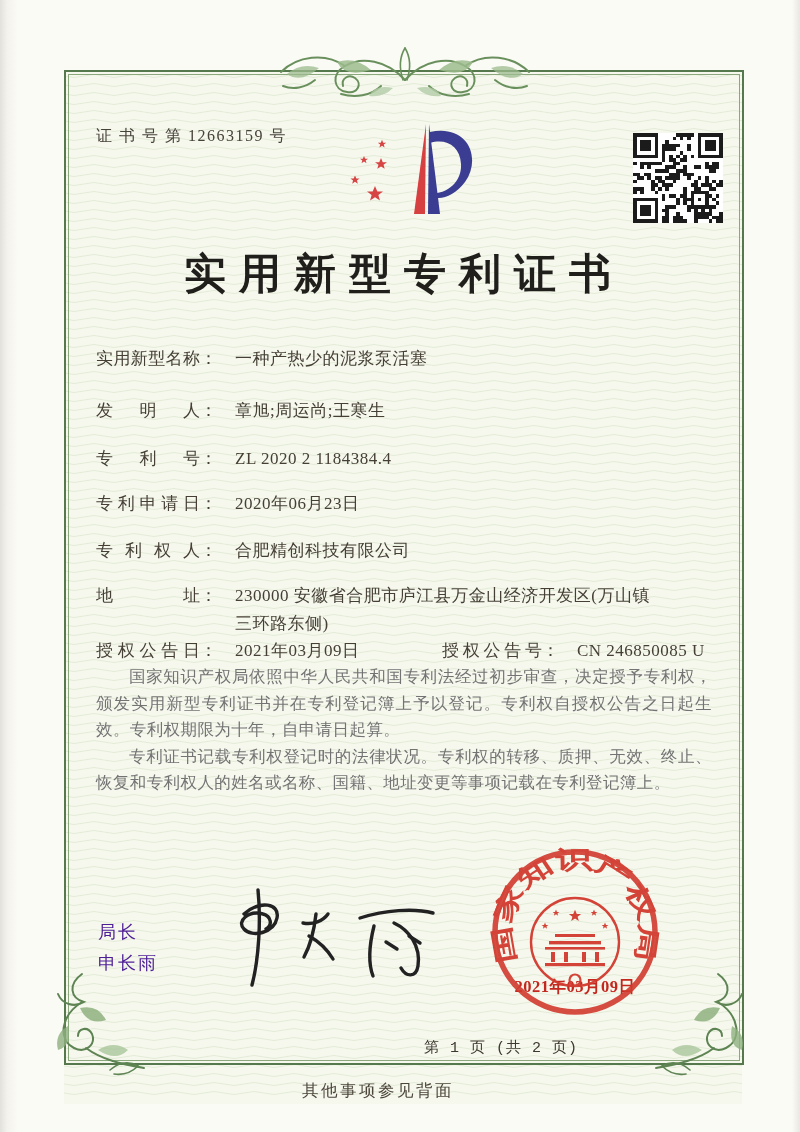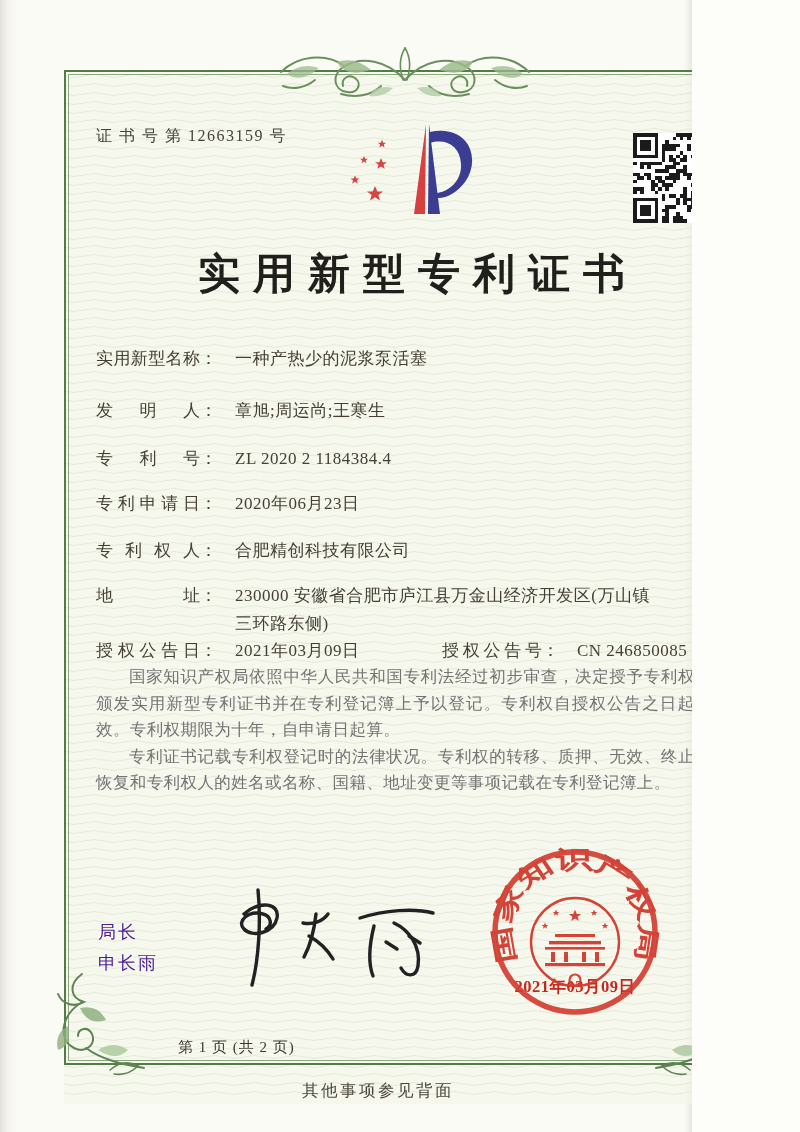--- a/index.html
+++ b/index.html
@@ -1,17 +1,17 @@
 <!DOCTYPE html>
 <html><head>
 <meta charset="utf-8">
 <style>
   html,body{margin:0;padding:0;}
   body{width:800px;height:1132px;background:#fdfdf9;font-family:"Liberation Serif","DejaVu Serif",serif;}
-  #page{position:relative;width:692px;height:1132px;overflow:hidden;background:#fbfbf6;}
+  #page{position:relative;width:800px;height:1132px;overflow:hidden;background:#fbfbf6;}
 
   
   .edge-left{position:absolute;left:0;top:0;width:18px;height:1132px;
     background:linear-gradient(to right,#e2e1dc,#f3f2ec 40%,rgba(255,255,255,0));z-index:1;}
   .edge-right{position:absolute;right:0;top:0;width:8px;height:1132px;
     background:linear-gradient(to left,#e8e7e2,rgba(255,255,255,0));z-index:1;}
 
   
   #waves{position:absolute;left:64px;top:70px;z-index:2;}
 
@@ -23,21 +23,21 @@
   .orn{position:absolute;z-index:4;}
 
   .content{position:absolute;inset:0;z-index:5;}
 
   .cert-no{position:absolute;left:96px;top:126px;font-size:16px;color:#47423a;letter-spacing:1.5px;}
 
   .logo{position:absolute;left:332px;top:110px;}
   .qr{position:absolute;left:633px;top:133px;}
 
   .title{position:absolute;left:64px;top:246px;width:680px;text-align:center;
-    font-size:42px;font-weight:600;color:#211f1b;letter-spacing:13px;margin-left:14px;}
+    font-size:42px;font-weight:600;color:#211f1b;letter-spacing:13px;}
 
   .fields{position:absolute;left:0;top:0;width:800px;}
   .row{position:absolute;left:96px;width:620px;font-size:17px;color:#453f35;line-height:28px;}
   .f-label{display:inline-flex;justify-content:space-between;width:104px;vertical-align:top;}
   .f-label i{font-style:normal;}
   .f-colon{vertical-align:top;}
   .f-value{display:inline-block;vertical-align:top;margin-left:18px;max-width:480px;letter-spacing:.5px;}
   .w-addr{max-width:432px;}
   .pair2{position:absolute;left:346px;top:0;white-space:nowrap;}
   .pair2 .f-label{width:100px;}
@@ -46,22 +46,22 @@
   .paras p{margin:0;font-size:16.5px;line-height:26.5px;color:#737373;text-indent:2em;
     text-align:justify;letter-spacing:.4px;}
 
   .signer{position:absolute;left:98px;top:917px;font-size:18px;color:#4c1d95;line-height:31px;letter-spacing:2px;}
   .signature{position:absolute;left:200px;top:880px;z-index:6;}
 
   .seal{position:absolute;left:489px;top:846px;z-index:7;opacity:.95;}
   .seal-date{position:absolute;left:474px;top:976px;width:202px;text-align:center;z-index:6;
     font-size:16.5px;font-weight:bold;color:#c4271d;letter-spacing:.5px;}
 
-  .page-foot{position:absolute;left:178px;top:1038px;width:400px;text-align:left;
-    font-size:15px;color:#3e392f;letter-spacing:1px;}
+  .page-foot{position:absolute;left:178px;top:1038px;width:400px;text-align:right;
+    font-size:15px;color:#3e392f;letter-spacing:1px;font-family:Liberation Mono, monospace;}
   .back-note{position:absolute;left:178px;top:1080px;width:400px;text-align:center;
     font-size:16.5px;color:#4b453a;letter-spacing:2.5px;font-family:Liberation Mono, monospace;}
 </style>
 </head>
 <body>
 
 <div id="page">
 
   <div class="edge-left"></div>
   <div class="edge-right"></div>

